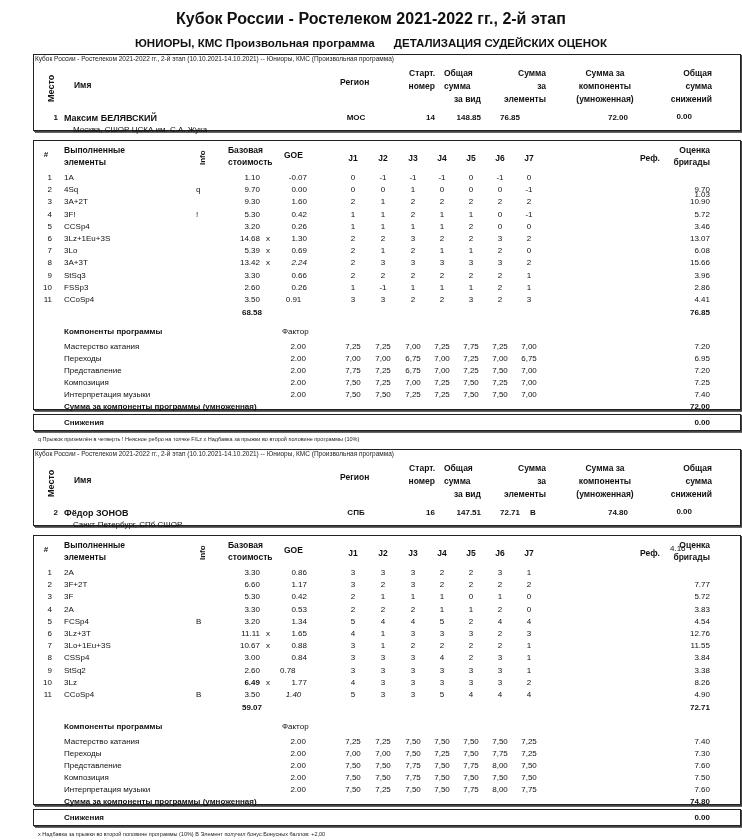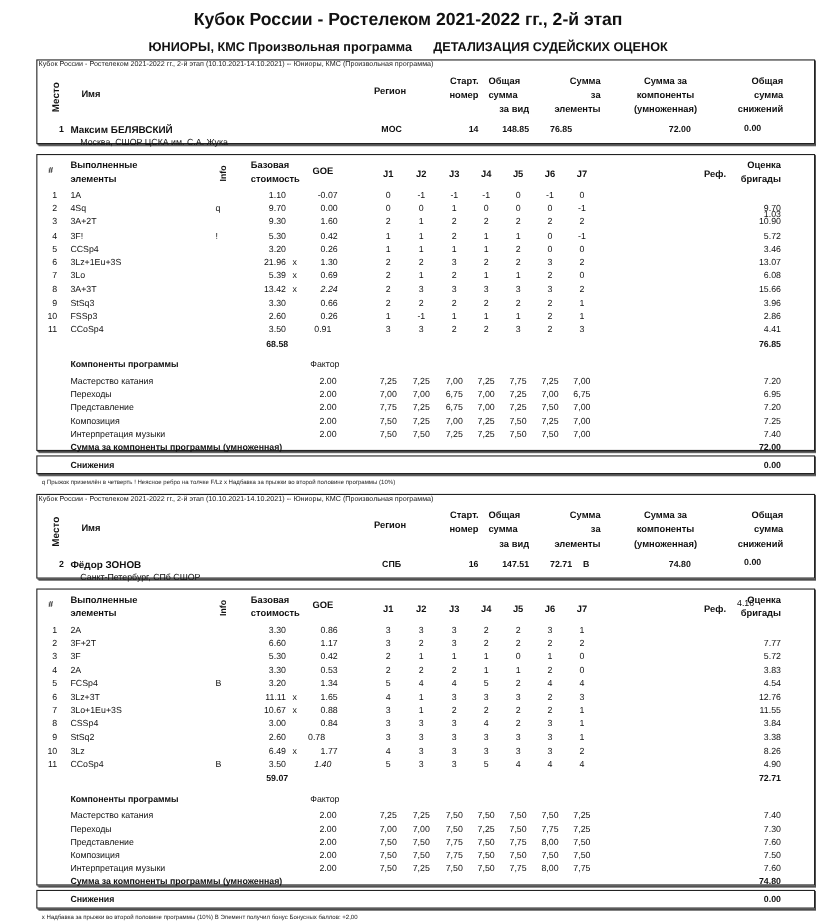--- a/index.html
+++ b/index.html
@@ -152,21 +152,21 @@
       <div class="t " style="left:430px;top:222px;width:24px;text-align:center;">1</div>
       <div class="t " style="left:459px;top:222px;width:24px;text-align:center;">2</div>
       <div class="t " style="left:488px;top:222px;width:24px;text-align:center;">0</div>
       <div class="t " style="left:517px;top:222px;width:24px;text-align:center;">0</div>
       <div class="t " style="left:670px;top:222px;width:40px;text-align:right;">3.46</div>
     </div>
     <div>
       <div class="t " style="left:38px;top:234px;width:14px;text-align:right;">6</div>
       <div class="t " style="left:64px;top:234px;">3Lz+1Eu+3S</div>
       <div class="t " style="left:196px;top:234px;"></div>
-      <div class="t " style="left:225px;top:234px;width:35px;text-align:right;">21.96</div>
+      <div class="t " style="left:225px;top:234px;width:35px;text-align:right;">14.68</div>
       <div class="t " style="left:266px;top:234px;">x</div>
       <div class="t " style="left:280px;top:234px;width:27px;text-align:right;">1.30</div>
       <div class="t " style="left:341px;top:234px;width:24px;text-align:center;">2</div>
       <div class="t " style="left:371px;top:234px;width:24px;text-align:center;">2</div>
       <div class="t " style="left:401px;top:234px;width:24px;text-align:center;">3</div>
       <div class="t " style="left:430px;top:234px;width:24px;text-align:center;">2</div>
       <div class="t " style="left:459px;top:234px;width:24px;text-align:center;">2</div>
       <div class="t " style="left:488px;top:234px;width:24px;text-align:center;">3</div>
       <div class="t " style="left:517px;top:234px;width:24px;text-align:center;">2</div>
       <div class="t " style="left:670px;top:234px;width:40px;text-align:right;">13.07</div>
@@ -510,21 +510,21 @@
       <div class="t " style="left:430px;top:666px;width:24px;text-align:center;">3</div>
       <div class="t " style="left:459px;top:666px;width:24px;text-align:center;">3</div>
       <div class="t " style="left:488px;top:666px;width:24px;text-align:center;">3</div>
       <div class="t " style="left:517px;top:666px;width:24px;text-align:center;">1</div>
       <div class="t " style="left:670px;top:666px;width:40px;text-align:right;">3.38</div>
     </div>
     <div>
       <div class="t " style="left:38px;top:678px;width:14px;text-align:right;">10</div>
       <div class="t " style="left:64px;top:678px;">3Lz</div>
       <div class="t " style="left:196px;top:678px;"></div>
-      <div class="t " style="left:225px;top:678px;width:35px;text-align:right;">6.49</div>
+      <div class="t " style="left:225px;top:678px;width:35px;text-align:right;font-weight:bold;">6.49</div>
       <div class="t " style="left:266px;top:678px;">x</div>
       <div class="t " style="left:280px;top:678px;width:27px;text-align:right;">1.77</div>
       <div class="t " style="left:341px;top:678px;width:24px;text-align:center;">4</div>
       <div class="t " style="left:371px;top:678px;width:24px;text-align:center;">3</div>
       <div class="t " style="left:401px;top:678px;width:24px;text-align:center;">3</div>
       <div class="t " style="left:430px;top:678px;width:24px;text-align:center;">3</div>
       <div class="t " style="left:459px;top:678px;width:24px;text-align:center;">3</div>
       <div class="t " style="left:488px;top:678px;width:24px;text-align:center;">3</div>
       <div class="t " style="left:517px;top:678px;width:24px;text-align:center;">2</div>
       <div class="t " style="left:670px;top:678px;width:40px;text-align:right;">8.26</div>

